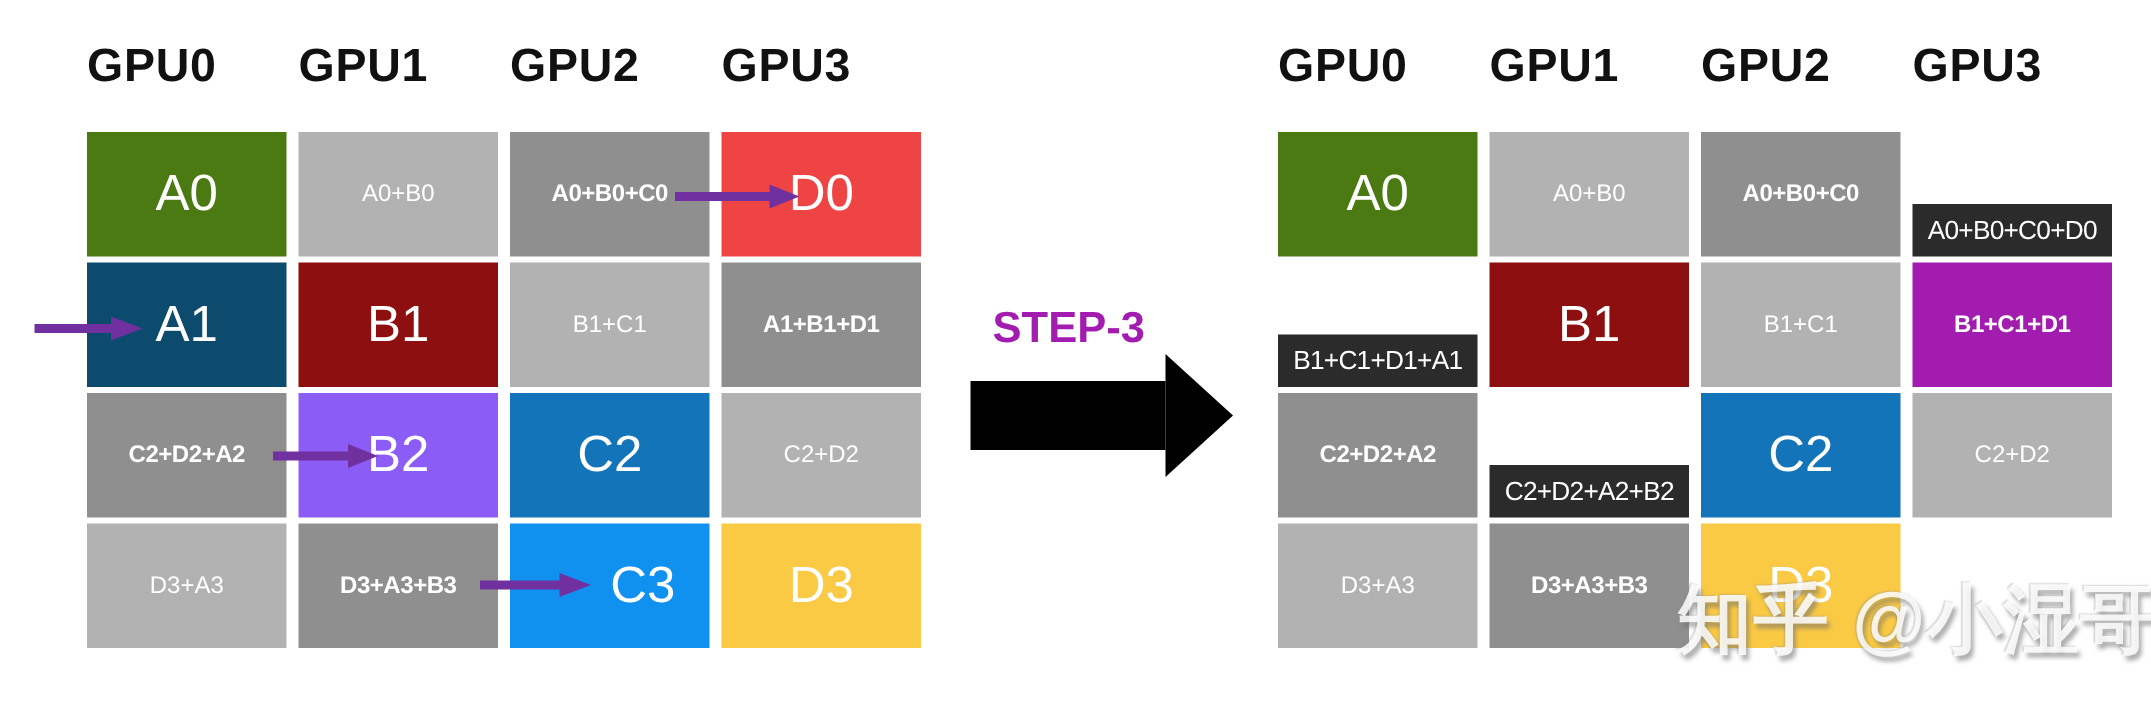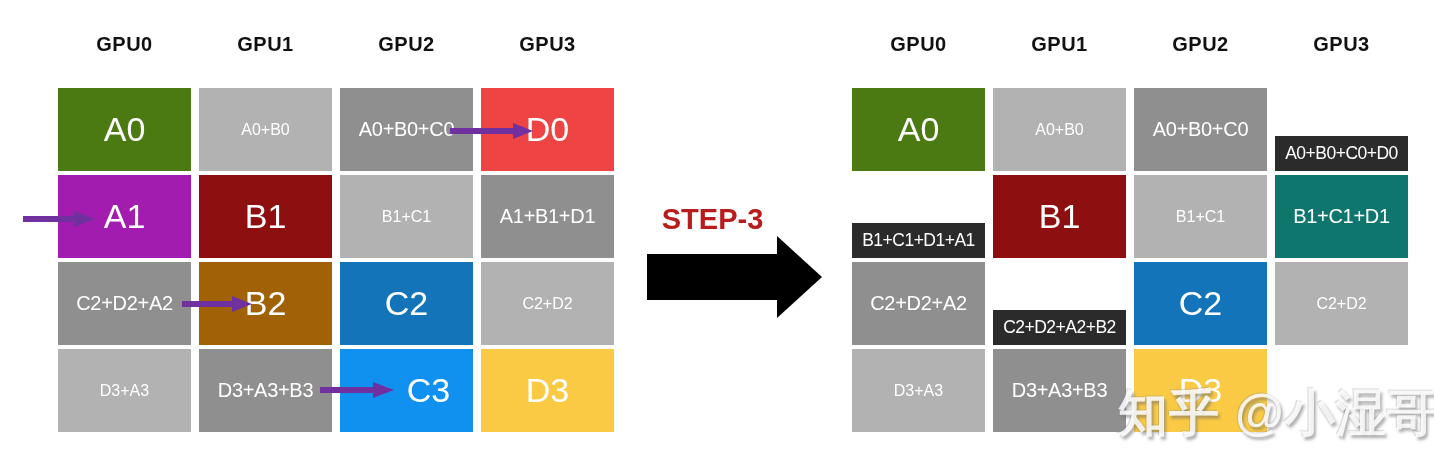--- a/index.html
+++ b/index.html
@@ -5,39 +5,39 @@
   html,body{margin:0;padding:0;background:#ffffff;}
   .canvas{
     position:relative;width:1434px;height:475px;background:#ffffff;
     overflow:hidden;font-family:"Liberation Sans",sans-serif;
   }
   .panel{position:absolute;top:28px;width:556px;}
   .panel-left{left:58px;}
   .panel-right{left:852px;}
   .headers{display:flex;column-gap:8px;height:32px;}
   .headers .gpu-header{
-    width:133px;text-align:center;font-size:20px;font-weight:bold;color:#111111;
+    width:133px;font-size:31px;font-weight:bold;color:#111111;
     line-height:32px;letter-spacing:0.5px;
   }
   .grid{
     margin-top:28px;display:grid;
     grid-template-columns:repeat(4,133px);
     grid-auto-rows:83px;column-gap:8px;row-gap:4px;
   }
   .cell{
     display:flex;align-items:center;justify-content:center;
     color:#ffffff;text-align:center;white-space:nowrap;
   }
   .fs-l{font-size:34px;}
   .fs-m{font-size:16px;}
-  .fs-s{font-size:20px;letter-spacing:-0.3px;}
+  .fs-s{font-size:16px;letter-spacing:-0.3px;font-weight:bold;}
   .fs-xs{font-size:17.5px;letter-spacing:-0.5px;margin-top:48px;}
   .step-label{
     position:absolute;left:635px;top:203px;width:155px;text-align:center;
-    font-size:29px;font-weight:600;color:#b91c1c;
+    font-size:29px;font-weight:600;color:#a21caf;
   }
   .overlay{position:absolute;left:0;top:0;width:1434px;height:475px;pointer-events:none;}
   .watermark{
     position:absolute;left:1118px;top:380px;width:320px;
     font-size:50px;font-weight:bold;letter-spacing:1px;white-space:nowrap;
     color:rgba(255,255,255,0.85);
     text-shadow:2px 3px 3px rgba(110,110,110,0.55), -1px -1px 1px rgba(140,140,140,0.35);
   }
 </style>
 </head>
@@ -50,26 +50,26 @@
         <span class="gpu-header">GPU0</span>
         <span class="gpu-header">GPU1</span>
         <span class="gpu-header">GPU2</span>
         <span class="gpu-header">GPU3</span>
       </div>
     <div class="grid">
         <div class="cell fs-l" style="background-color: rgb(76, 122, 18);">A0</div>
         <div class="cell fs-m" style="background-color: rgb(178, 178, 178);">A0+B0</div>
         <div class="cell fs-s" style="background-color: rgb(143, 143, 143);">A0+B0+C0</div>
         <div class="cell fs-l" style="background-color: #ef4444;">D0</div>
-        <div class="cell fs-l" style="background-color: #a21caf;">A1</div>
+        <div class="cell fs-l" style="background-color: #0c4a6e;">A1</div>
         <div class="cell fs-l" style="background-color: rgb(142, 15, 15);">B1</div>
         <div class="cell fs-m" style="background-color: rgb(178, 178, 178);">B1+C1</div>
         <div class="cell fs-s" style="background-color: rgb(143, 143, 143);">A1+B1+D1</div>
         <div class="cell fs-s" style="background-color: rgb(143, 143, 143);">C2+D2+A2</div>
-        <div class="cell fs-l" style="background-color: #a16207;">B2</div>
+        <div class="cell fs-l" style="background-color: #8b5cf6;">B2</div>
         <div class="cell fs-l" style="background-color: rgb(19, 116, 186);">C2</div>
         <div class="cell fs-m" style="background-color: rgb(178, 178, 178);">C2+D2</div>
         <div class="cell fs-m" style="background-color: rgb(178, 178, 178);">D3+A3</div>
         <div class="cell fs-s" style="background-color: rgb(143, 143, 143);">D3+A3+B3</div>
         <div class="cell fs-l" style="background-color: rgb(17, 145, 239); padding-left: 44px;">C3</div>
         <div class="cell fs-l" style="background-color: rgb(251, 202, 68);">D3</div>
       </div>
   </section>
 
   <section class="panel panel-right">
@@ -80,21 +80,21 @@
         <span class="gpu-header">GPU3</span>
       </div>
     <div class="grid">
         <div class="cell fs-l" style="background-color: rgb(76, 122, 18);">A0</div>
         <div class="cell fs-m" style="background-color: rgb(178, 178, 178);">A0+B0</div>
         <div class="cell fs-s" style="background-color: rgb(143, 143, 143);">A0+B0+C0</div>
         <div class="cell fs-xs" style="background-color: rgb(43, 43, 43);">A0+B0+C0+D0</div>
         <div class="cell fs-xs" style="background-color: rgb(43, 43, 43);">B1+C1+D1+A1</div>
         <div class="cell fs-l" style="background-color: rgb(142, 15, 15);">B1</div>
         <div class="cell fs-m" style="background-color: rgb(178, 178, 178);">B1+C1</div>
-        <div class="cell fs-s" style="background-color: #0f766e;">B1+C1+D1</div>
+        <div class="cell fs-s" style="background-color: #a21caf;">B1+C1+D1</div>
         <div class="cell fs-s" style="background-color: rgb(143, 143, 143);">C2+D2+A2</div>
         <div class="cell fs-xs" style="background-color: rgb(43, 43, 43);">C2+D2+A2+B2</div>
         <div class="cell fs-l" style="background-color: rgb(19, 116, 186);">C2</div>
         <div class="cell fs-m" style="background-color: rgb(178, 178, 178);">C2+D2</div>
         <div class="cell fs-m" style="background-color: rgb(178, 178, 178);">D3+A3</div>
         <div class="cell fs-s" style="background-color: rgb(143, 143, 143);">D3+A3+B3</div>
         <div class="cell fs-l" style="background-color: rgb(251, 202, 68);">D3</div>
       </div>
   </section>
 

